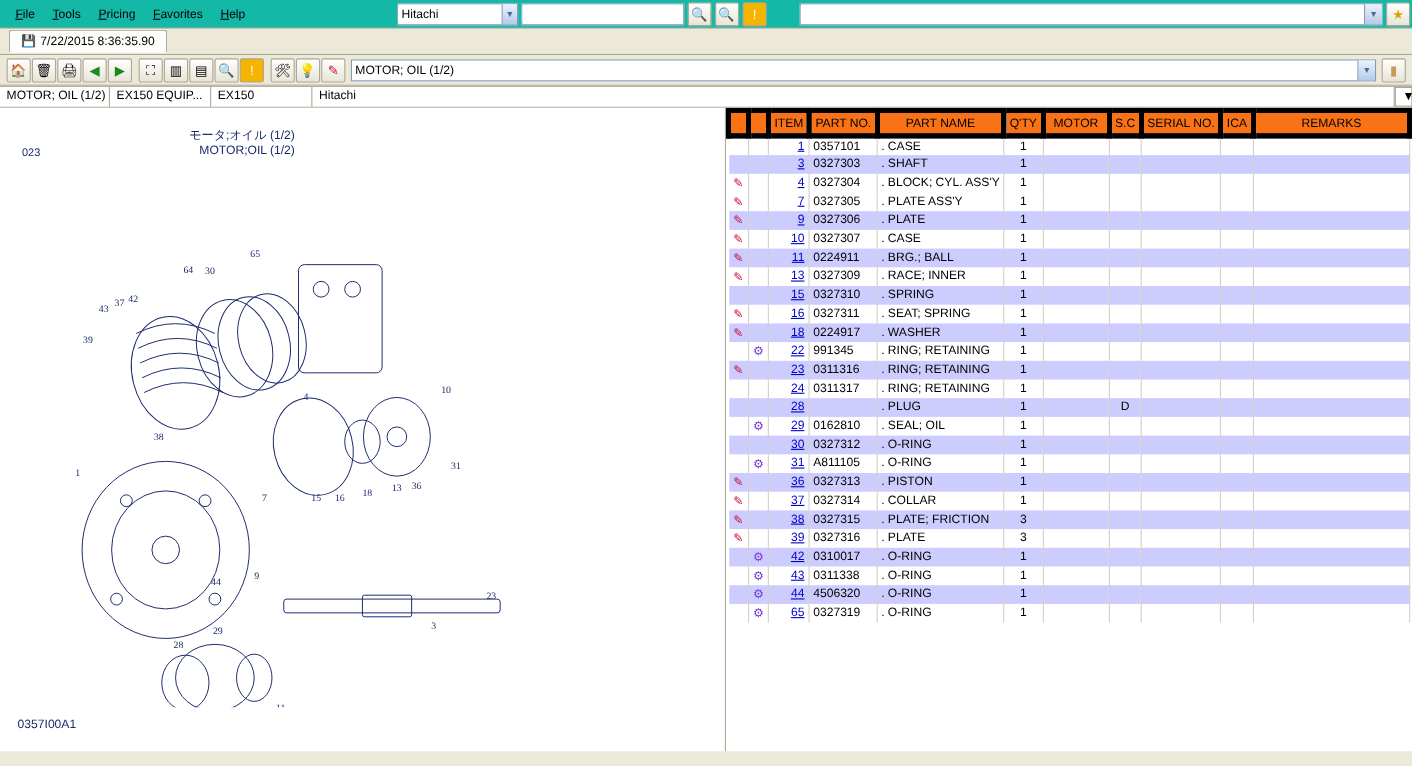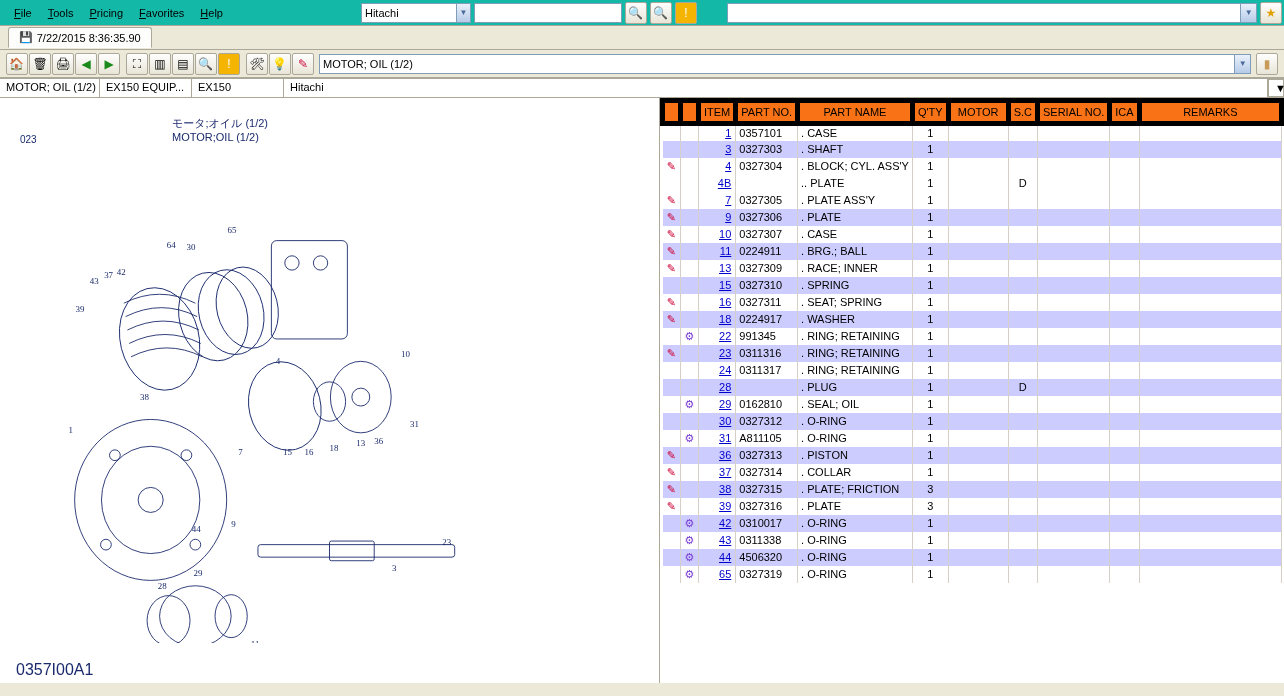--- a/index.html
+++ b/index.html
@@ -25,23 +25,23 @@
 table { border-collapse: collapse; width: 100%; font-size: 11px; }
 th { background: #f97316; border: 5px solid #000000; padding: 3px 3px; font-weight: normal; position: sticky; top:0; white-space: nowrap; }
 td { border-right: 1px solid #d4d0c8; padding: 1px 3px; height: 17px; white-space: nowrap; }
 tr.alt td { background: #ccccff; }
 tr.sel td { background: #3169c6; color: #fff; }
 .item-link { color: #0000cc; text-decoration: underline; cursor: pointer; }
 .flag { color: #c03; font-size: 11px; }
 .gear { color: #7a3fd4; font-size: 11px; }
 td.ctr { text-align:center; }
 td.rgt { text-align:right; padding-right:4px;}
-.diag-title { position:absolute; top:18px; left:172px; font-size:11px; color:#1a2a6c; font-family: "MS Gothic", sans-serif; line-height:14px;}
+.diag-title { position:absolute; top:18px; left:172px; font-size:11px; color:#1a2a6c; font-family: "MS Gothic", sans-serif; line-height:14px;text-align:right;}
 .diag-code-top { position:absolute; top:36px; left:20px; font-size:10px; color:#1a2a6c;}
-.diag-code-bot { position:absolute; bottom:4px; left:16px; font-size:16px; color:#1a2a6c;}
+.diag-code-bot { position:absolute; bottom:18px; left:16px; font-size:11px; color:#1a2a6c;}
 .sketch { position:absolute; top:80px; left:20px; right:20px; bottom:40px; }
 svg { display:block; }
 .col-flag{width:18px;} .col-icon{width:18px;} .col-item{width:34px;} .col-partno{width:58px;} .col-name{width:108px;} .col-qty{width:30px;} .col-code{width:60px;} .col-sc{width:26px;} .col-serial{width:62px;} .col-ica{width:26px;}
 </style>
 </head>
 <body>
 
 <div class="menubar">
   <div class="menu-item"><u>F</u><span>ile</span></div>
   <div class="menu-item"><u>T</u><span>ools</span></div>
@@ -236,33 +236,20 @@
               <td>0327304</td>
               <td>. BLOCK; CYL. ASS'Y</td>
               <td class="ctr">1</td>
               <td></td>
               <td class="ctr"></td>
               <td></td>
               <td></td>
               <td></td>
             </tr>
             <tr>
-              <td class="ctr"></td>
-              <td class="ctr"></td>
-              <td class="rgt"><span class="item-link">4B</span></td>
-              <td></td>
-              <td>.. PLATE</td>
-              <td class="ctr">1</td>
-              <td></td>
-              <td class="ctr">D</td>
-              <td></td>
-              <td></td>
-              <td></td>
-            </tr>
-            <tr>
               <td class="ctr"><span class="flag">✎</span></td>
               <td class="ctr"></td>
               <td class="rgt"><span class="item-link">7</span></td>
               <td>0327305</td>
               <td>. PLATE ASS'Y</td>
               <td class="ctr">1</td>
               <td></td>
               <td class="ctr"></td>
               <td></td>
               <td></td>

